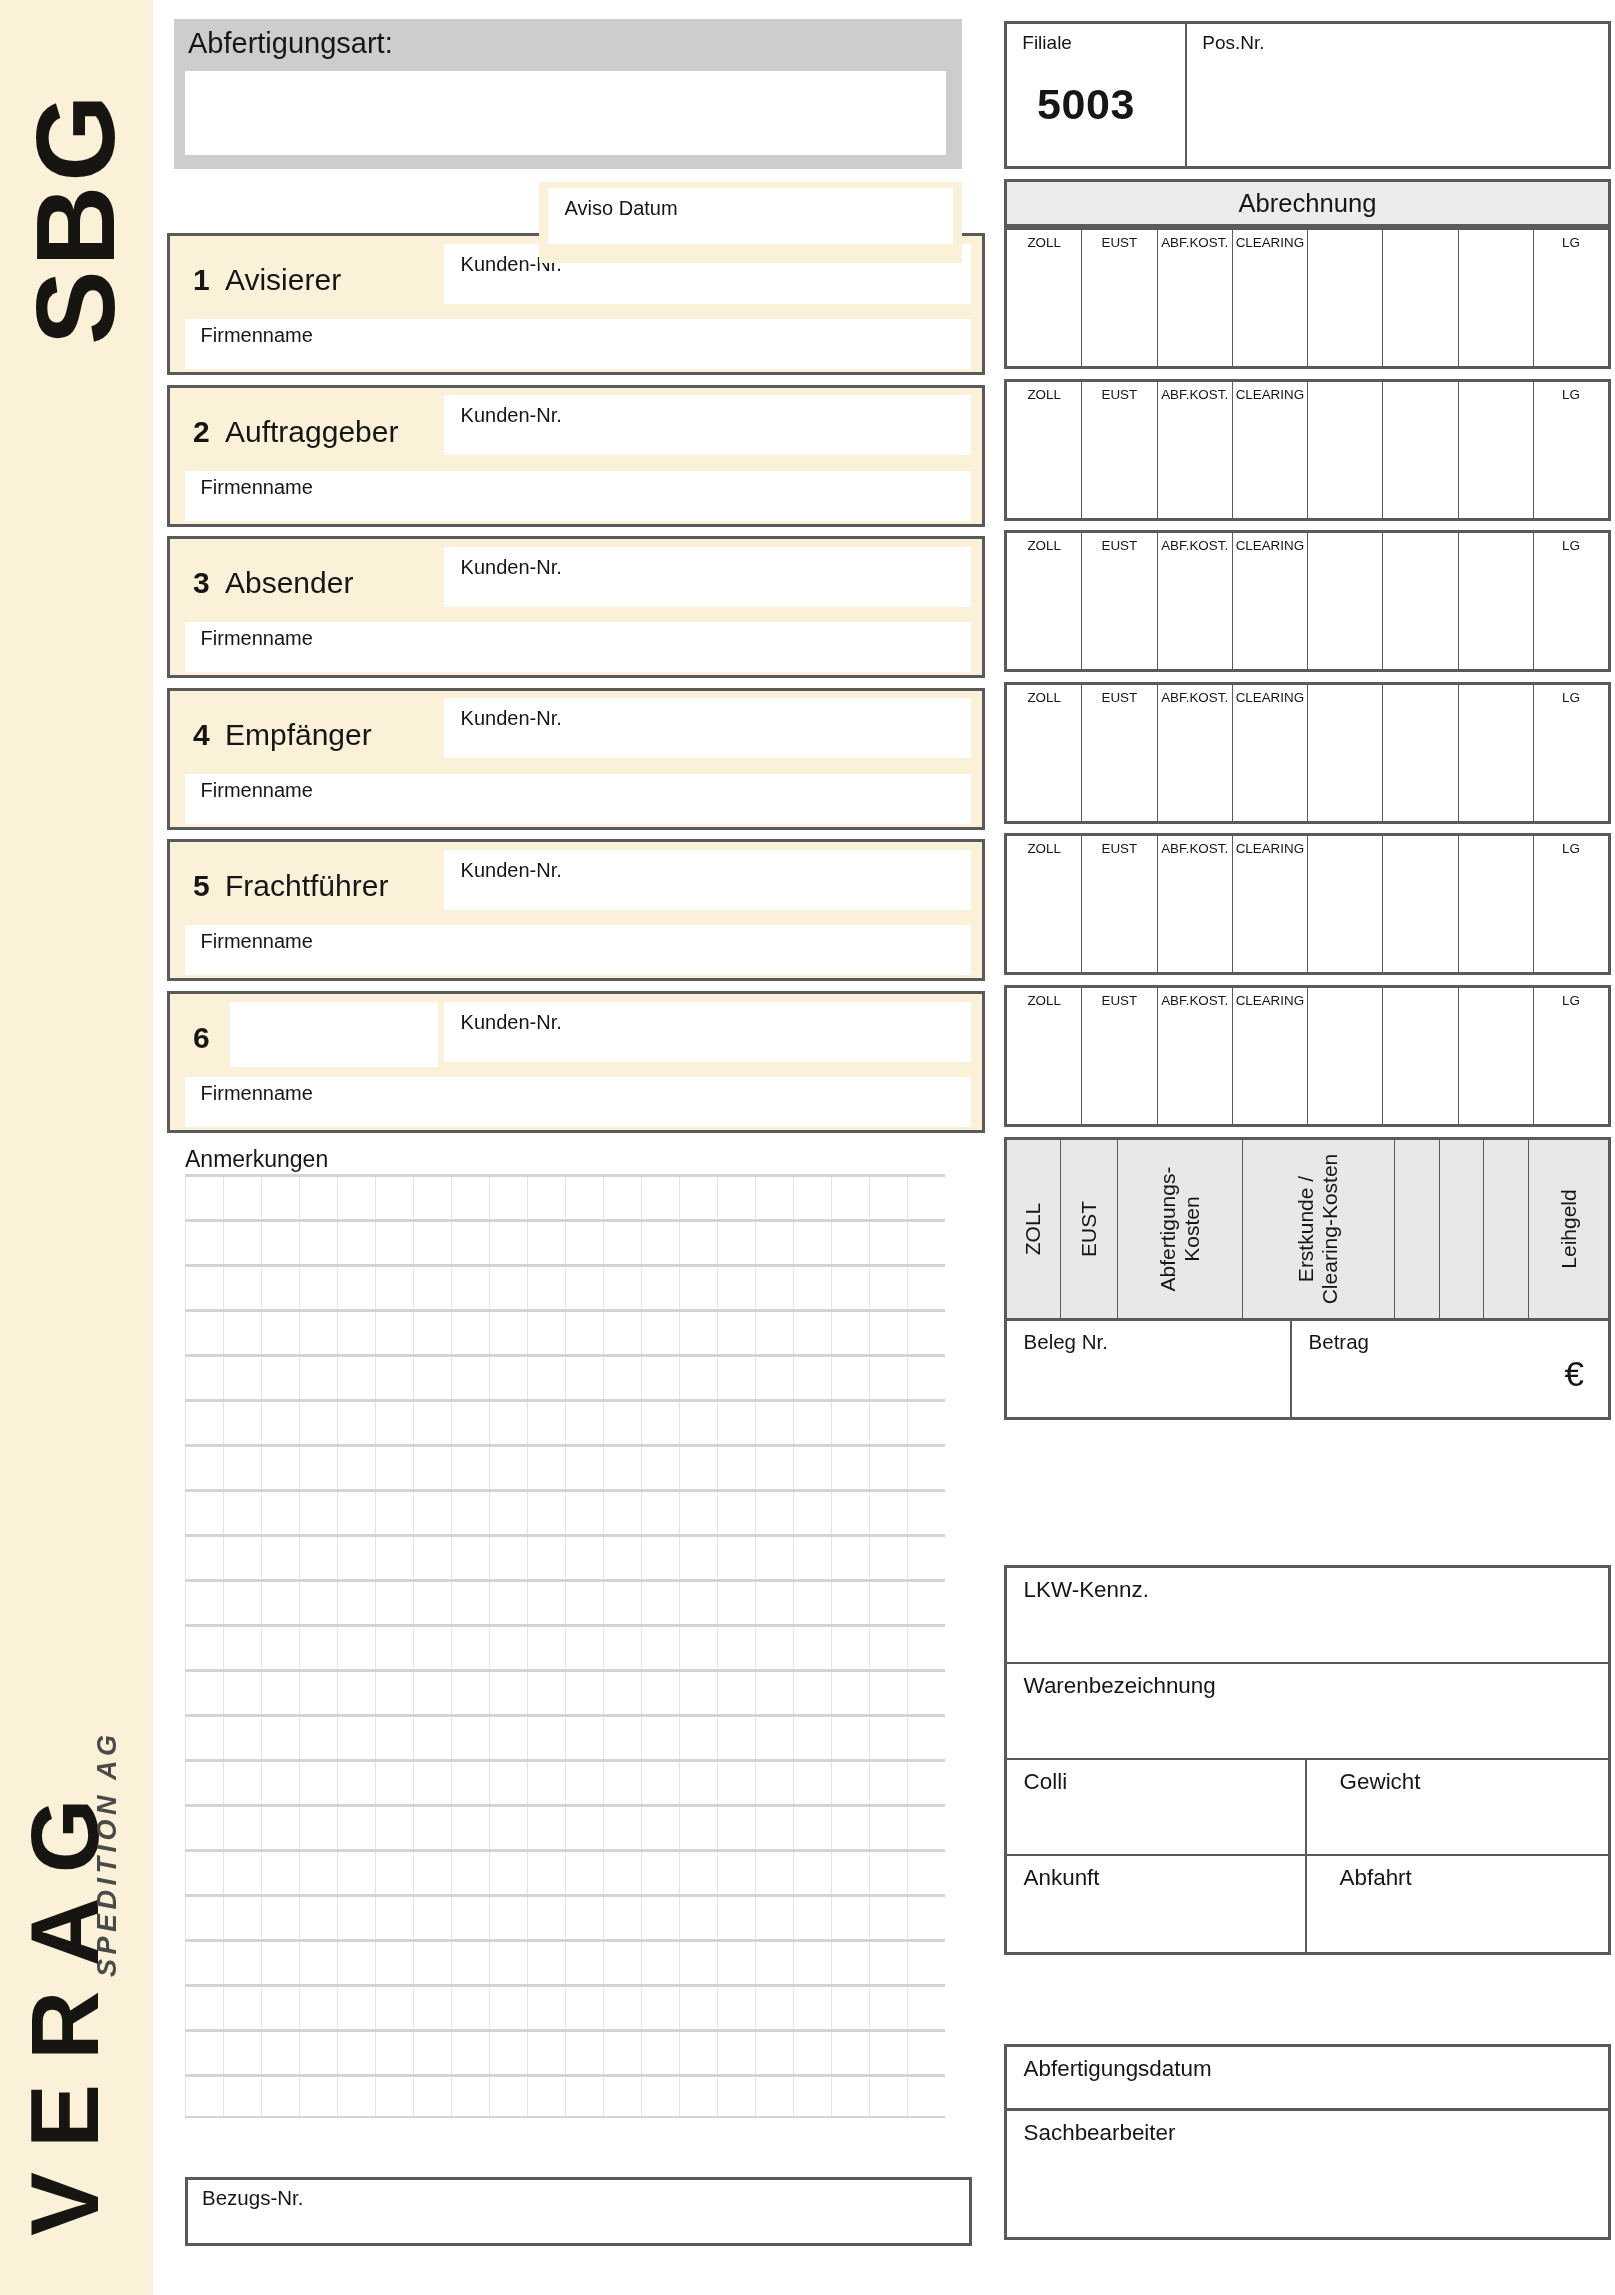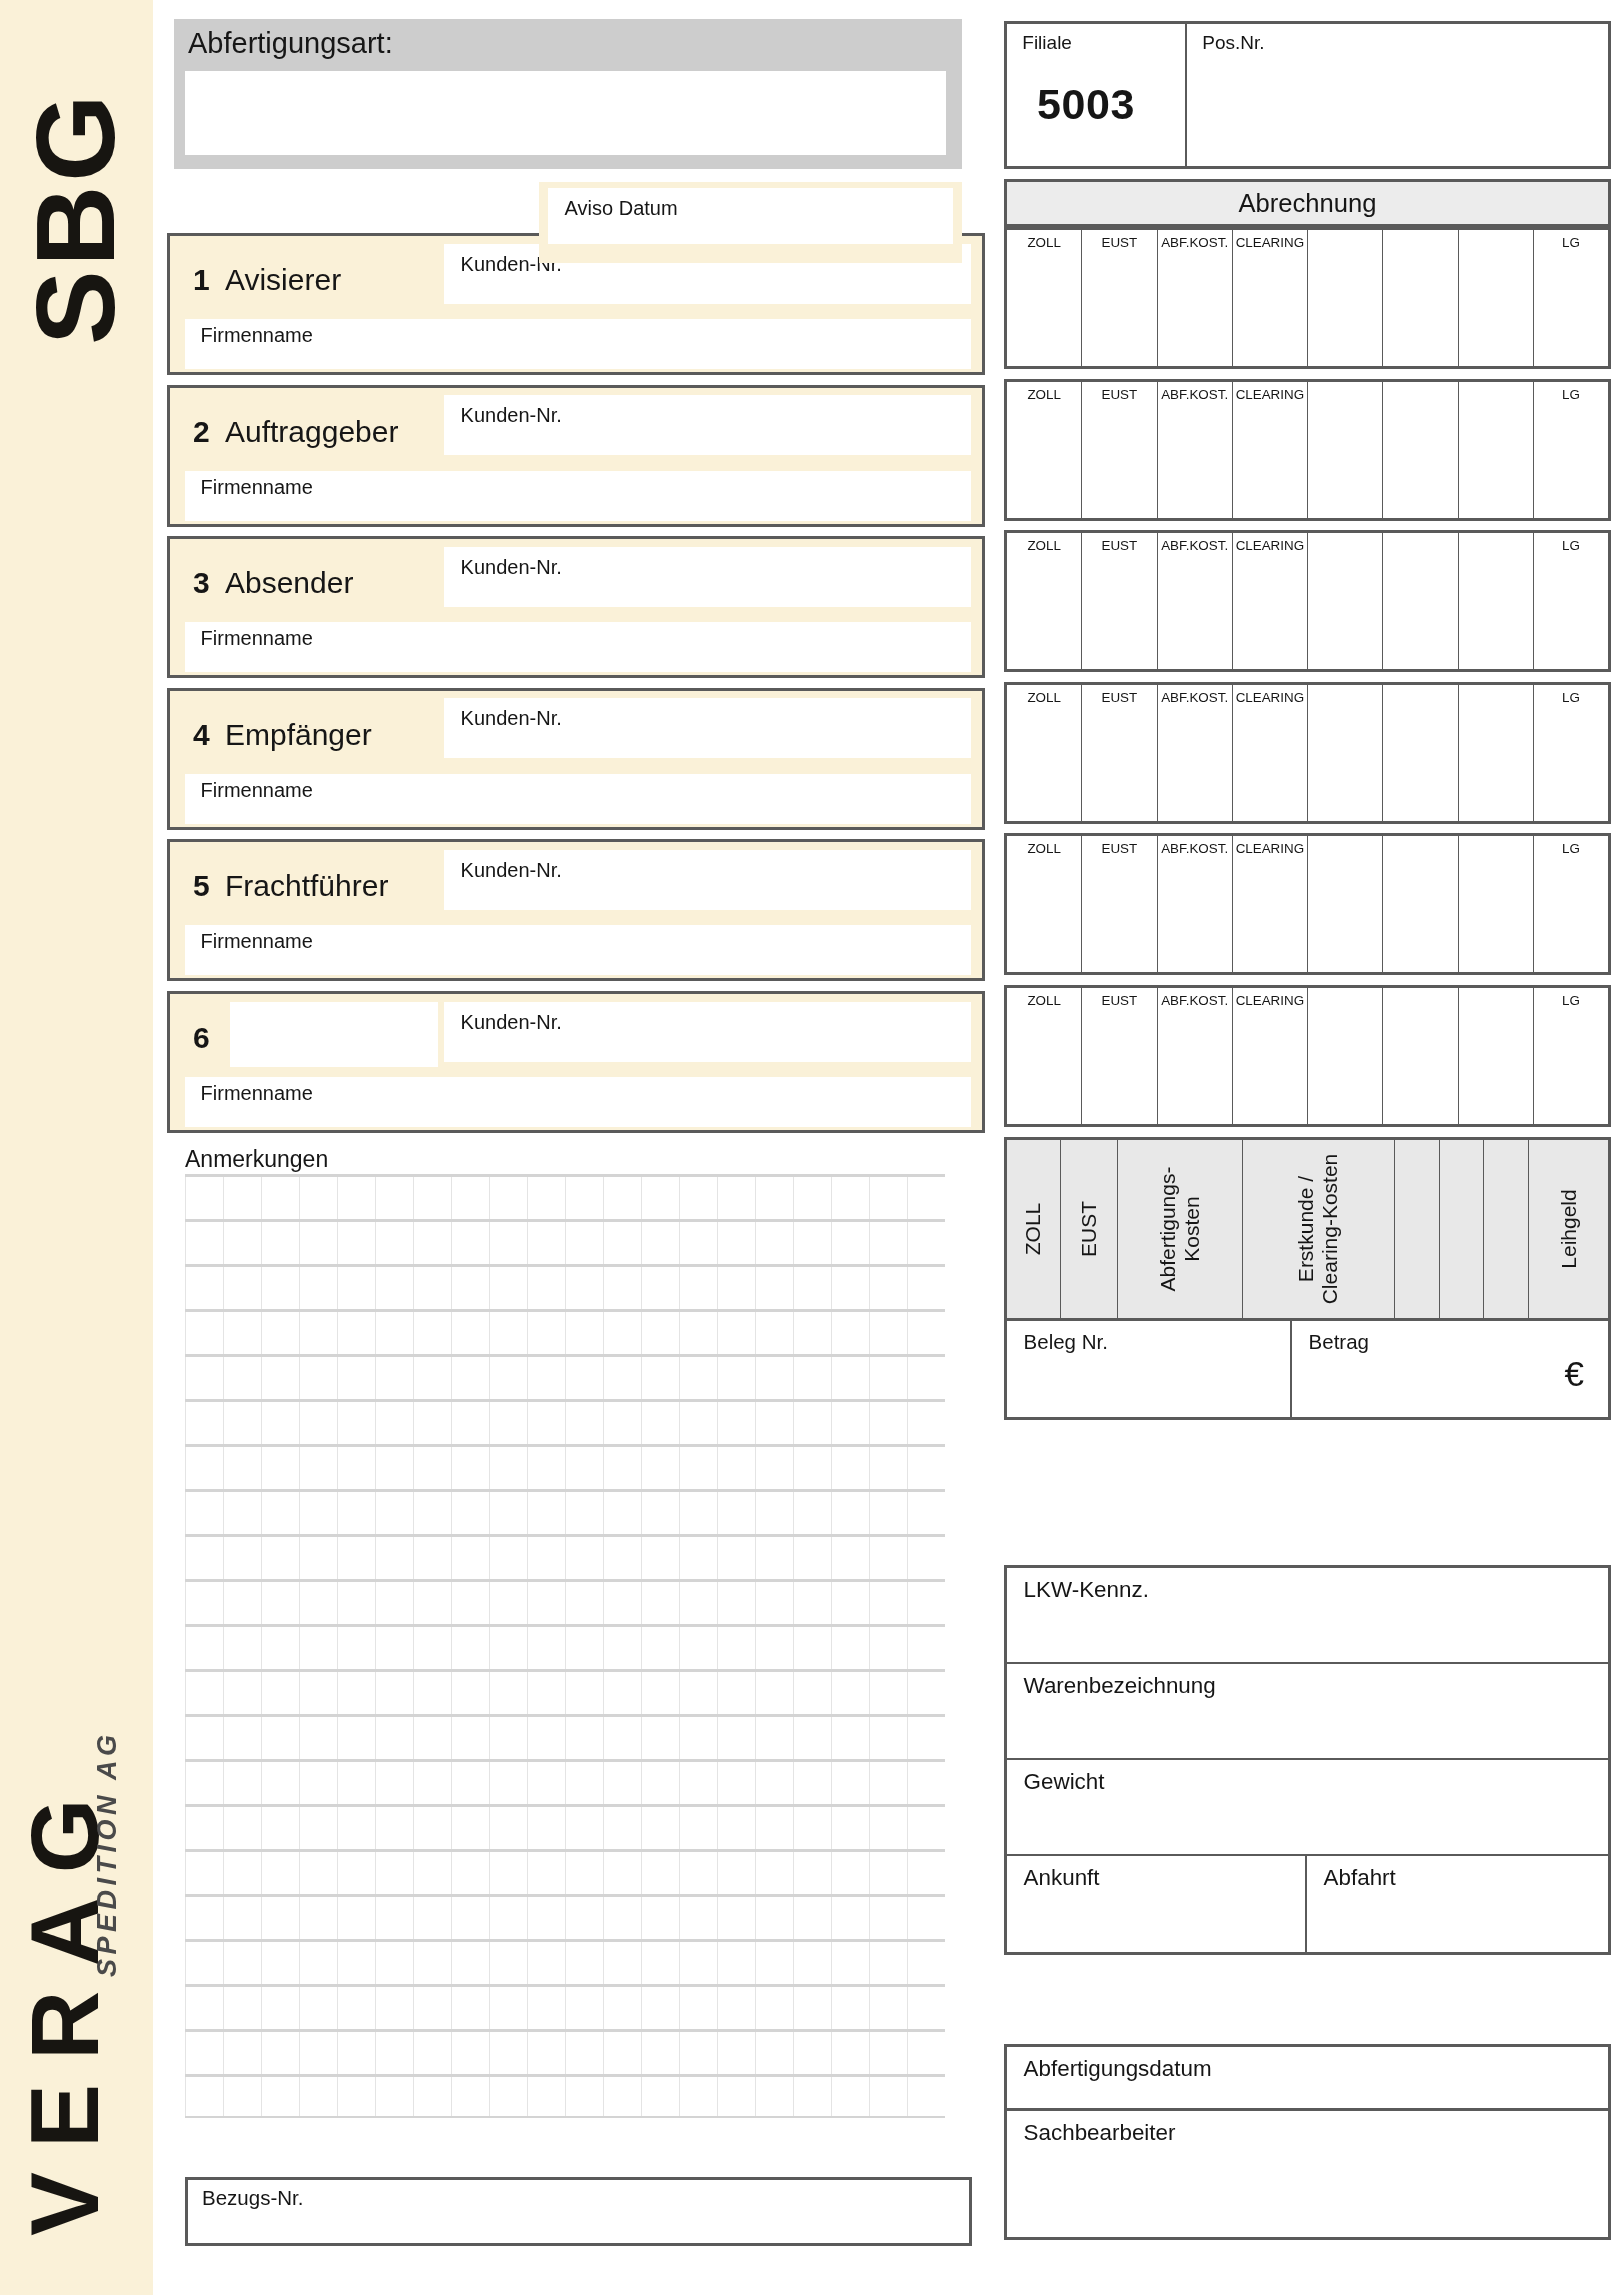--- a/index.html
+++ b/index.html
@@ -136,21 +136,21 @@
   
   .lkw-block {
     position: absolute; left: 1004px; top: 1565px; width: 607px;
     border: 3.2px solid #5a5a5a; background: #fff;
   }
   .lkw-row { height: 96px; border-bottom: 2.6px solid #5a5a5a; position: relative; }
   .lkw-row:last-child { border-bottom: none; }
   .lkw-split { display: flex; }
   .lkw-split > div { position: relative; }
   .lkw-cell-l { width: 300px; border-right: 2.6px solid #5a5a5a; height: 100%; }
-  .lkw-cell-r { flex: 1; height: 100%; }
+  .lkw-cell-r { flex: 1; height: 100%; padding-left: 16px; }
   .field-label { display: block; padding: 9px 0 0 16.6px; font-size: 22.4px; }
 
   
   .proc-block {
     position: absolute; left: 1004px; top: 2044px; width: 607px;
     border: 3.2px solid #5a5a5a; background: #fff;
   }
   .proc-row1 { height: 64px; border-bottom: 3.2px solid #5a5a5a; position: relative; }
   .proc-row2 { height: 126px; position: relative; }
 
@@ -487,20 +487,23 @@
   <div class="anm-grid"></div>
 
   <div class="lkw-block">
     <div class="lkw-row">
       <span class="field-label">LKW-Kennz.</span>
     </div>
     <div class="lkw-row">
       <span class="field-label">Warenbezeichnung</span>
     </div>
     <div class="lkw-row lkw-split">
+      <div class="lkw-cell-l">
+        <span class="field-label">Colli</span>
+      </div>
       <div class="lkw-cell-r">
         <span class="field-label">Gewicht</span>
       </div>
     </div>
     <div class="lkw-row lkw-split">
       <div class="lkw-cell-l">
         <span class="field-label">Ankunft</span>
       </div>
       <div class="lkw-cell-r">
         <span class="field-label">Abfahrt</span>

